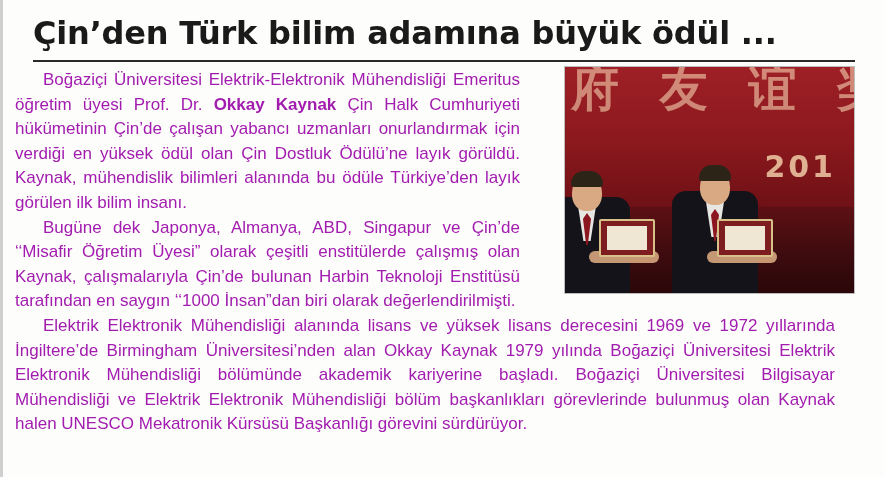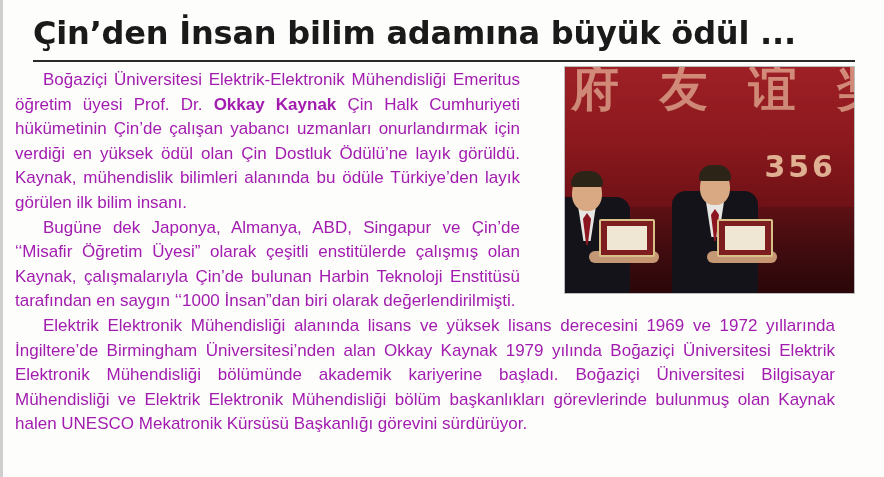--- a/index.html
+++ b/index.html
@@ -218,27 +218,27 @@
   }
   .hands.h1 { left: 24px; }
   .hands.h2 { left: 142px; }
 </style>
 </head>
 <body>
 
 <div class="page">
   <div class="clipping">
 
-    <div class="headline">Çin’den İnsan bilim adamına büyük ödül ...</div>
+    <div class="headline">Çin’den Türk bilim adamına büyük ödül ...</div>
     <div class="rule"></div>
 
     <div class="photo">
       <div class="banner"></div>
       <div class="banner-cn">府 友 谊 奖</div>
-      <div class="banner-year">356</div>
+      <div class="banner-year">201</div>
       <div class="floor"></div>
 
       <div class="figure left">
         <div class="body"></div>
         <div class="shirt"></div>
         <div class="tie"></div>
         <div class="head"></div>
         <div class="hair"></div>
       </div>
 

